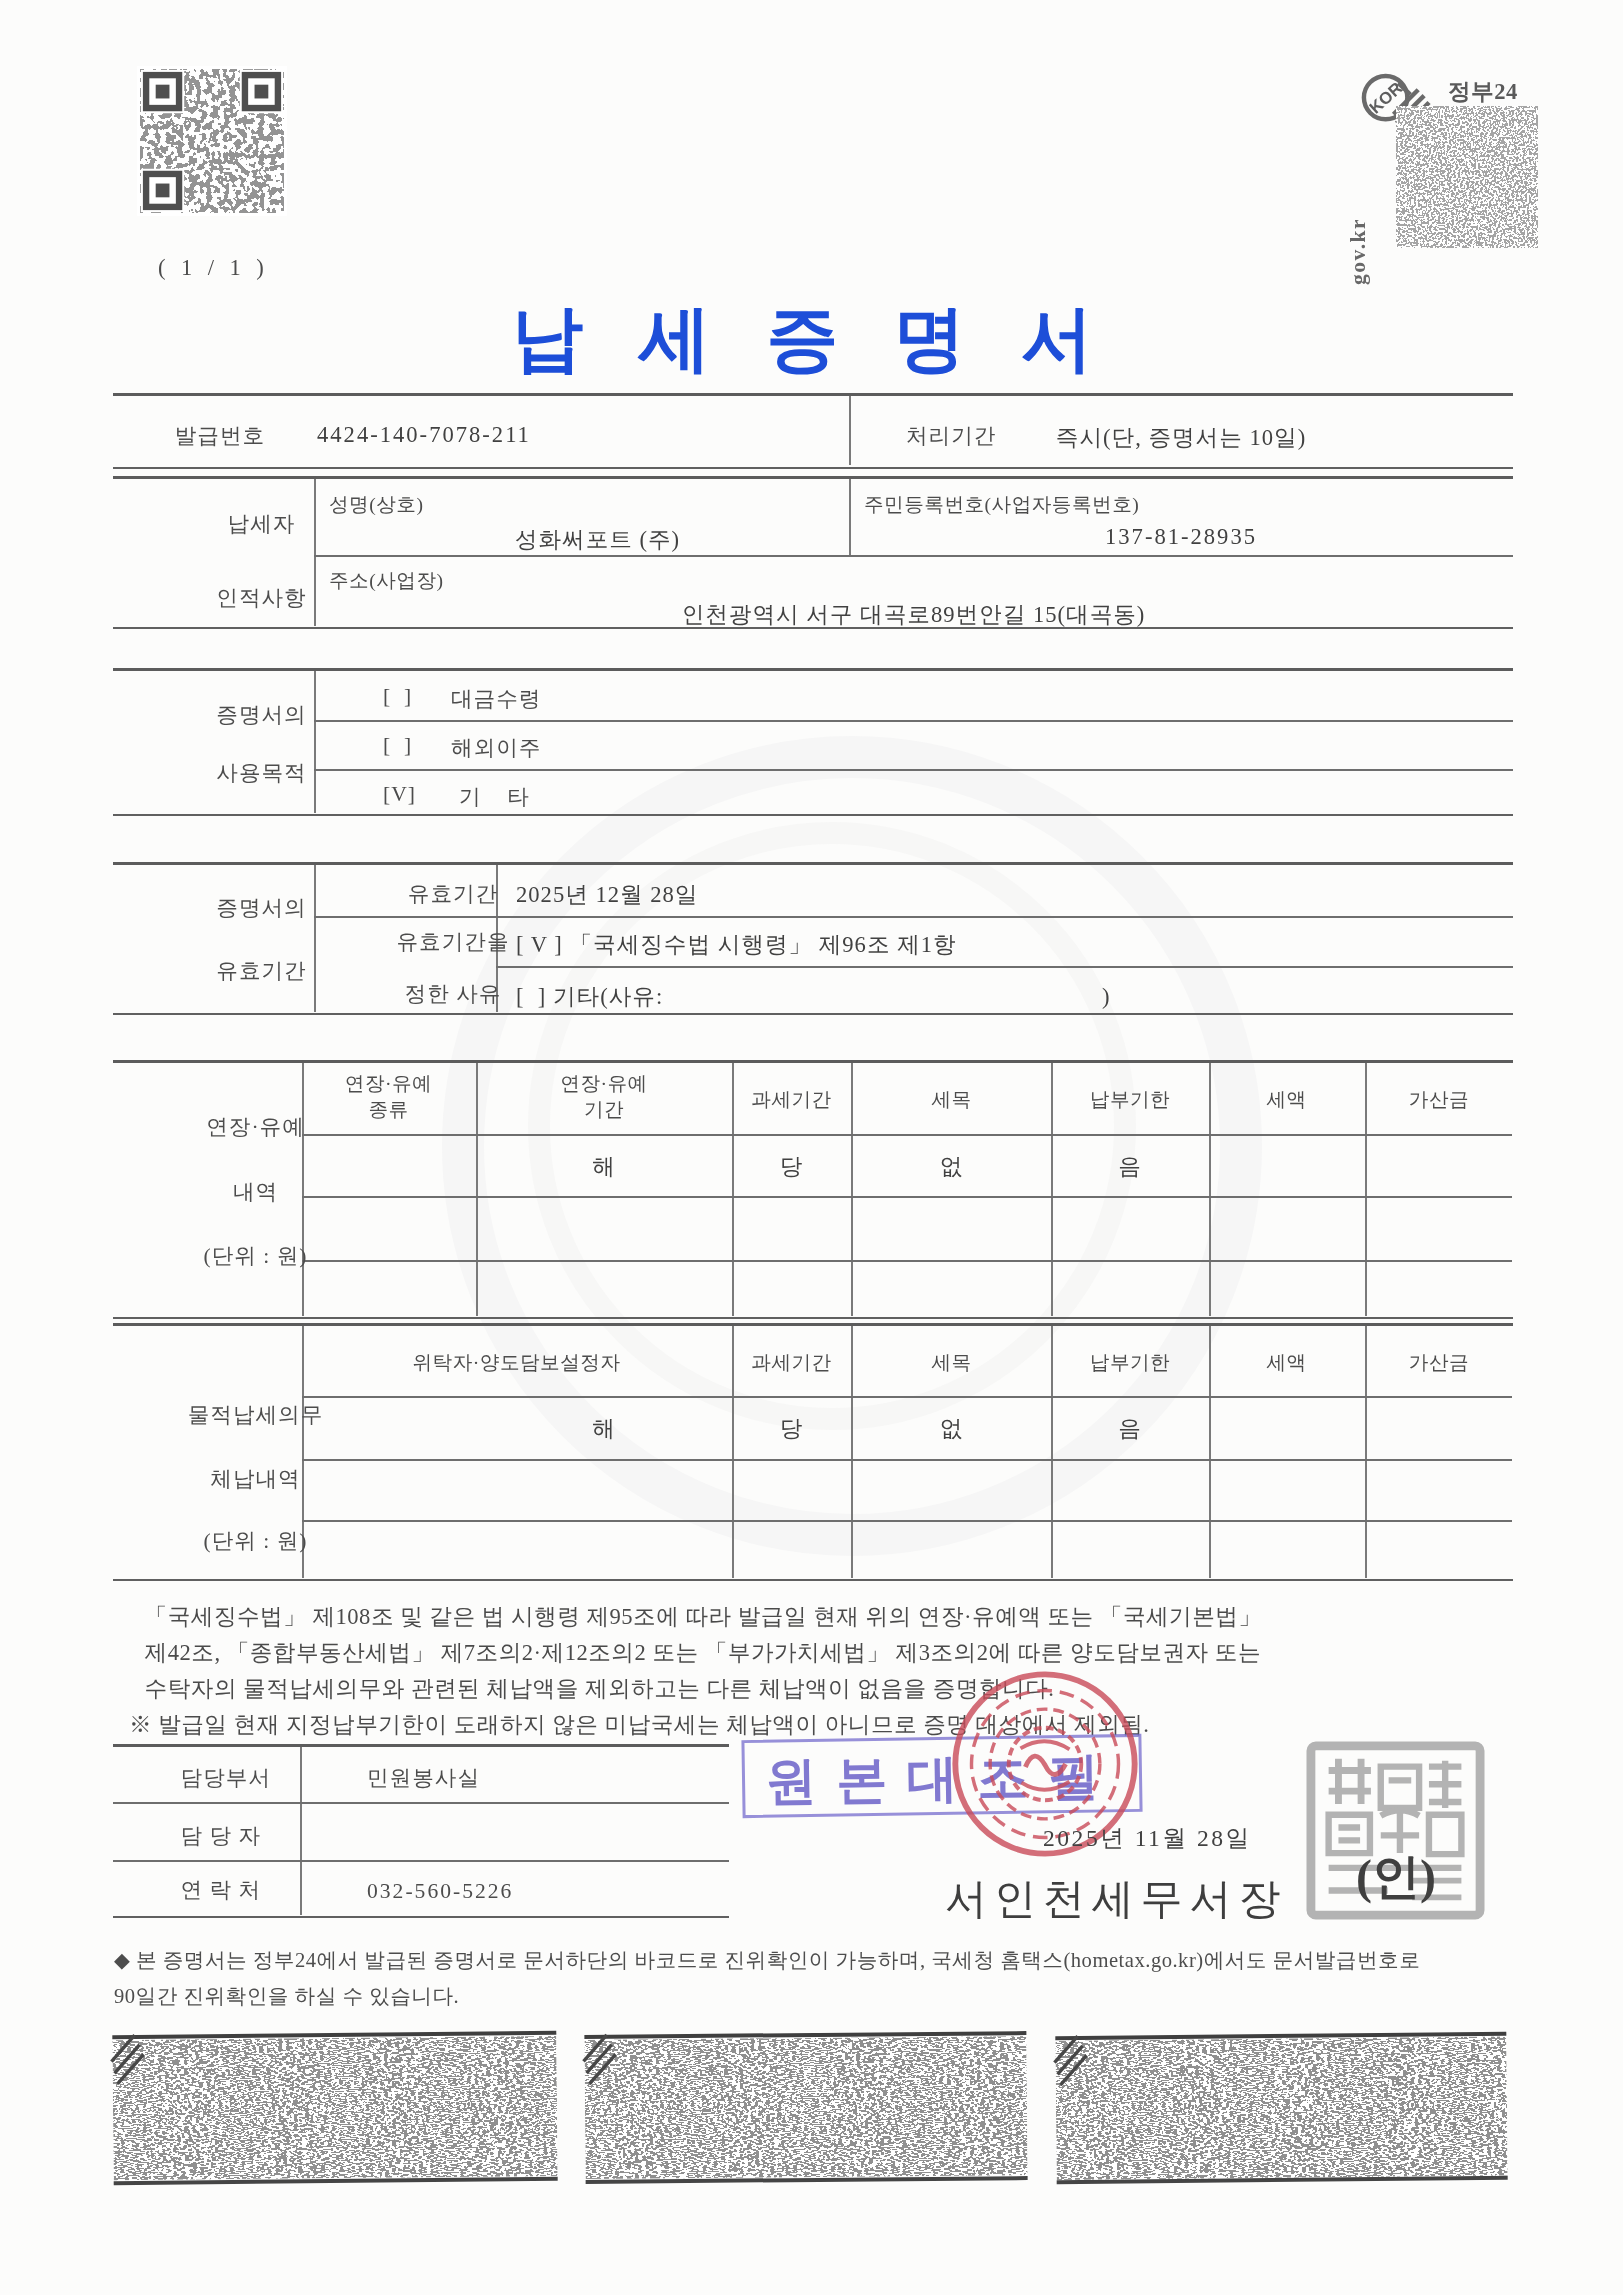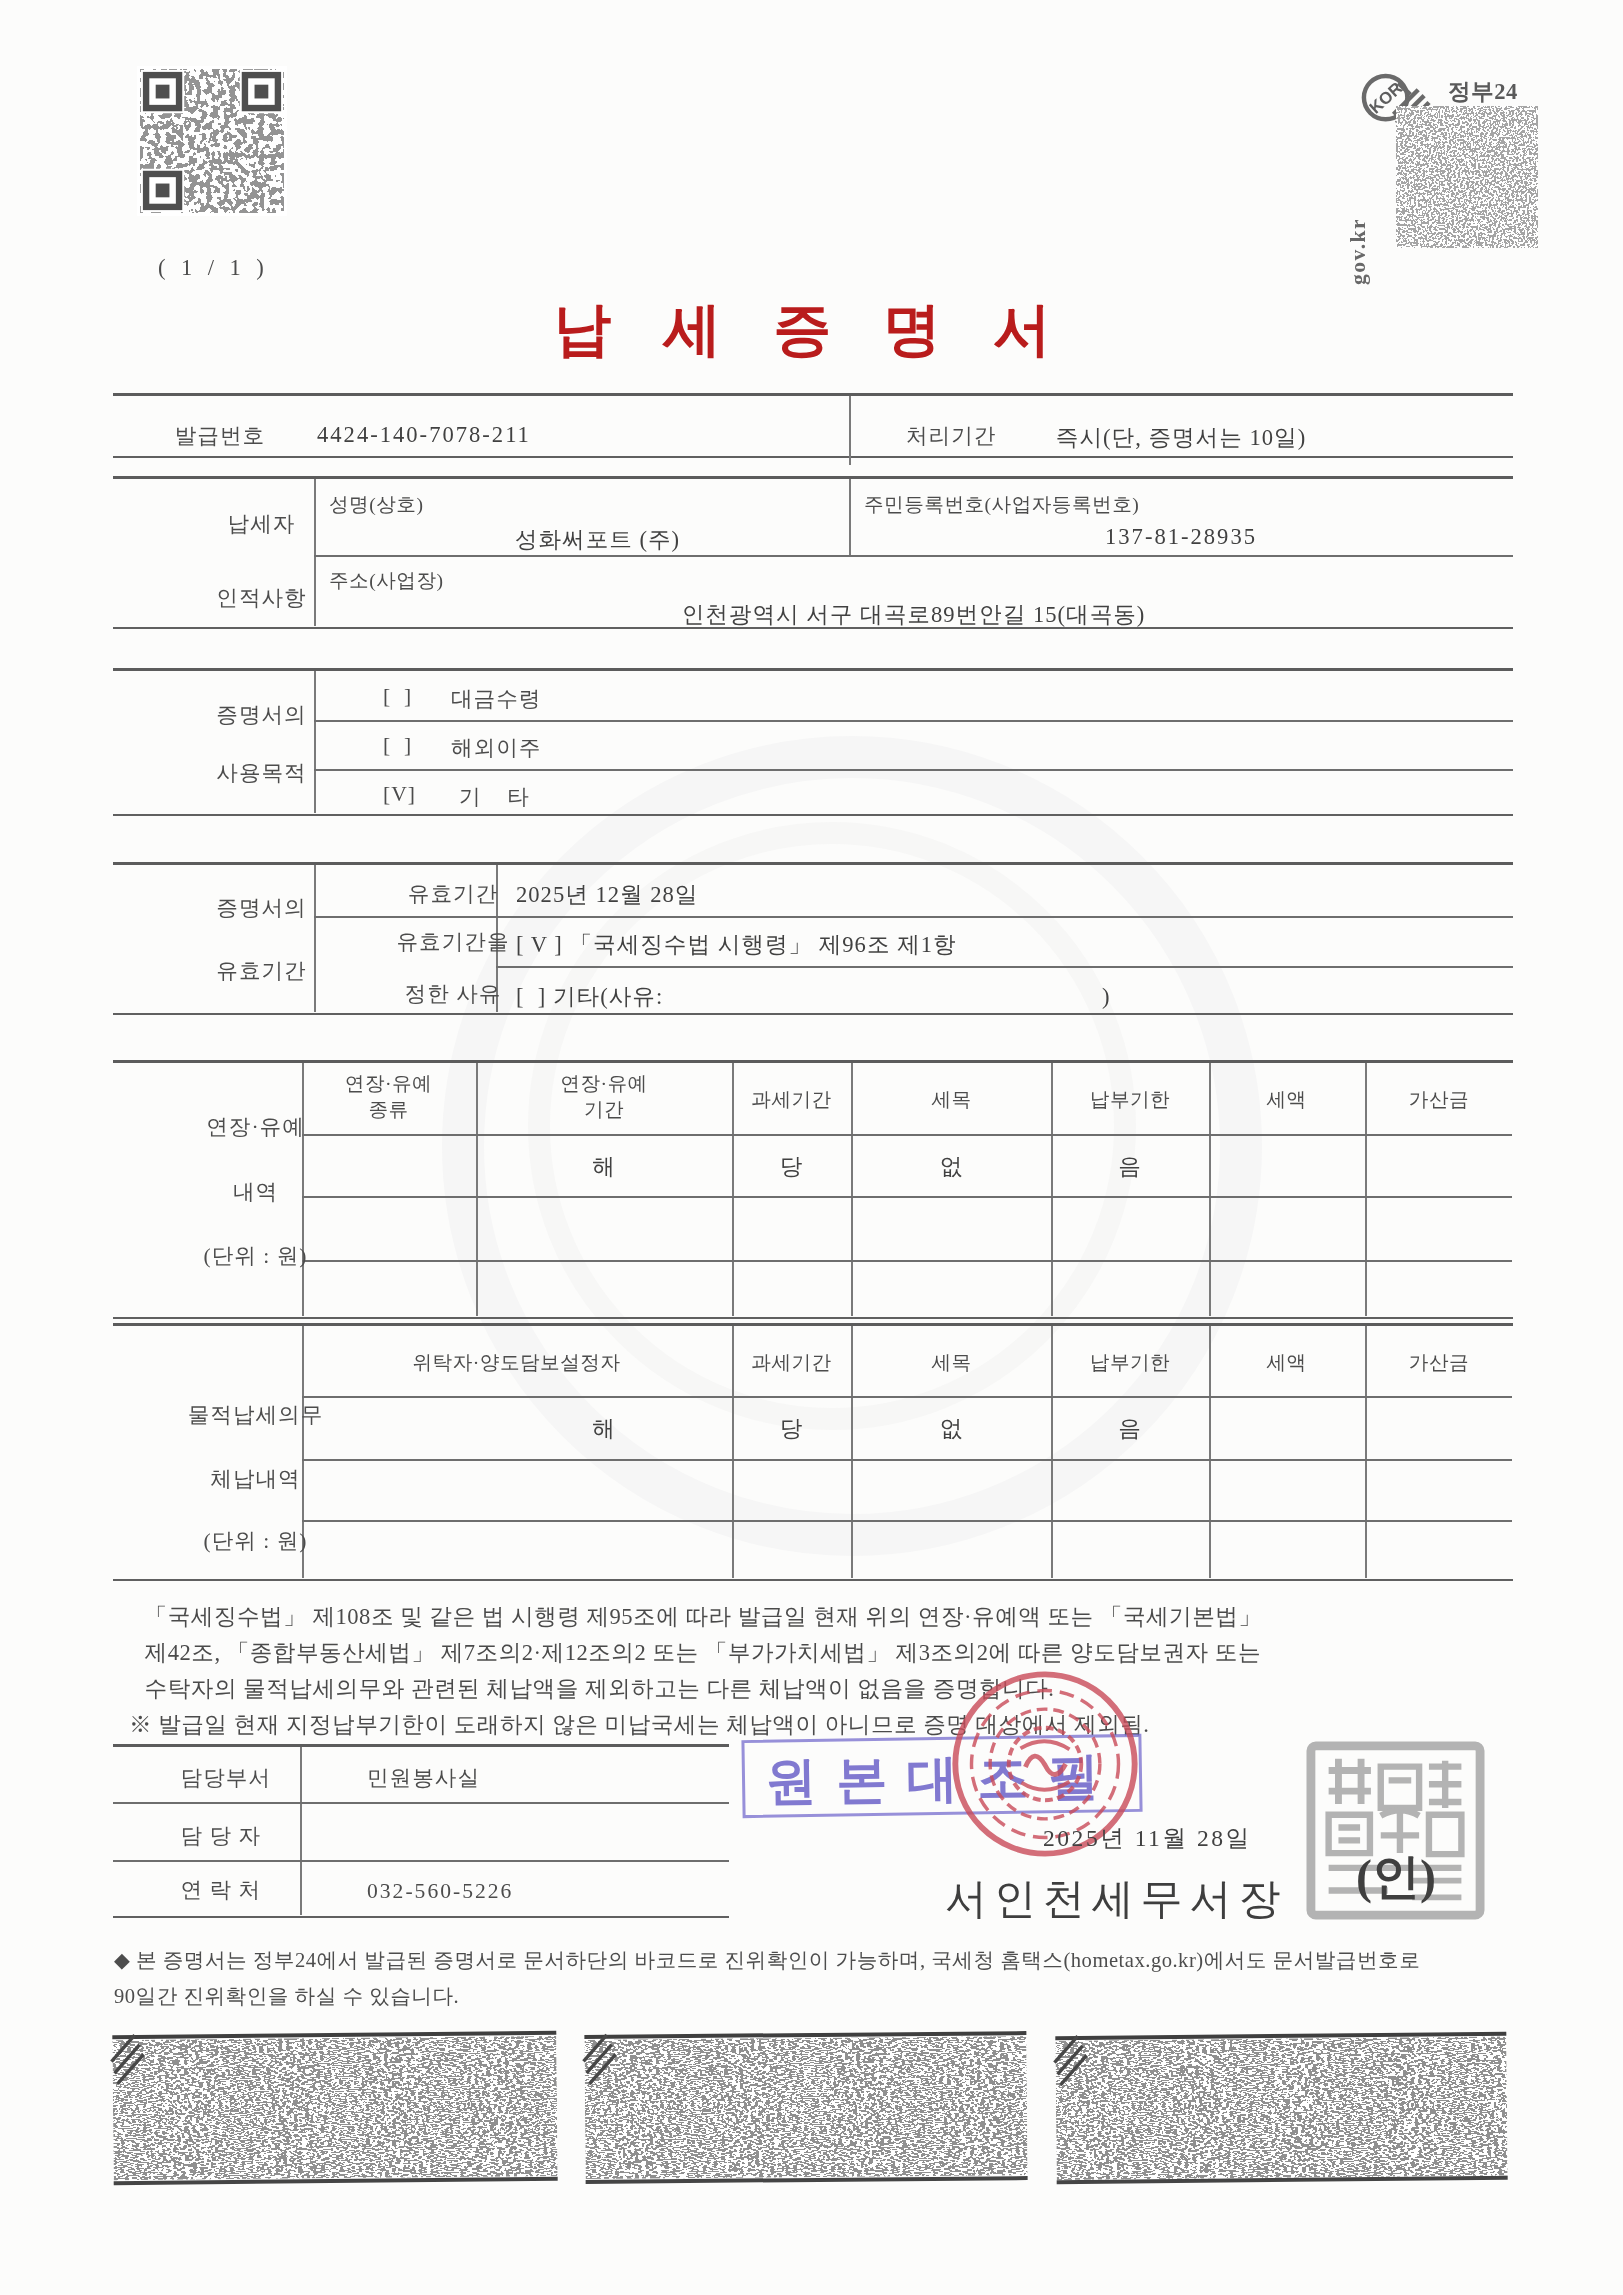--- a/index.html
+++ b/index.html
@@ -8,21 +8,21 @@
   .abs{position:absolute;}
   .lbl{font-size:21.6px;color:#4c4c4c;letter-spacing:1px;margin-left:48px;}
   .sm{font-size:19.6px;color:#4c4c4c;letter-spacing:0.5px;}
   .val{font-size:22.6px;color:#414141;letter-spacing:1px;}
   .ctr{text-align:center;}
   .pre{white-space:pre;}
   .prl{white-space:pre-line;}
   .sec{position:absolute;border-top:3.4px solid #5c5c5c;border-bottom:2.5px solid #606060;box-sizing:border-box;}
   .vline{position:absolute;width:1.5px;background:#7a7a7a;}
   .hline{position:absolute;height:2px;background:#6e6e6e;}
-  .title{font-size:58px;font-weight:bold;letter-spacing:18.7px;color:#b91c1c;font-family:Liberation Serif, serif;}
+  .title{font-size:72px;font-weight:bold;letter-spacing:18.7px;color:#1d4ed8;font-family:Liberation Serif, serif;}
   .statement-line{font-size:22.6px;line-height:36px;color:#4a4a4a;letter-spacing:0.5px;}
   .footer-line{font-size:20.6px;color:#4d4d4d;letter-spacing:0.5px;}
   .stamp-blue{border:3.4px solid rgba(118,108,206,0.75);color:rgba(112,102,202,0.88);
               font-size:51px;font-weight:bold;letter-spacing:19.6px;text-align:center;
               transform:rotate(-0.9deg);}
   .office{font-size:42px;color:#3e3e3e;letter-spacing:6.9px;font-weight:500;}
   .seal-note{font-size:48px;font-weight:bold;color:#3f3f3f;}
   .watermark{position:absolute;border-radius:50%;pointer-events:none;}
   .barcode{position:absolute;border-top:4.9px solid #3f3f3f;border-bottom:4.9px solid #454545;box-sizing:border-box;background:#fff;}
 </style>
@@ -106,21 +106,21 @@
   </div>
   <svg class="abs" style="left:1396px;top:106px" width="142" height="142" viewBox="0 0 290 290">
     <rect width="290" height="290" fill="#ffffff"></rect>
     <rect x="2" y="2" width="286" height="286" filter="url(#f-code)"></rect>
   </svg>
 
   <div class="abs lbl" style="left:110px;top:255px;font-size:22.6px;letter-spacing:4.9px">( 1 / 1 )</div>
 
   <div class="abs ctr title" style="left:0;top:291px;width:1623px">납 세 증 명 서</div>
 
-  <div class="sec" style="left:113px;top:393px;width:1400px;height:65px">
+  <div class="sec" style="left:113px;top:393px;width:1400px;height:76px">
     <div class="vline" style="left:736px;top:0;height:69px"></div>
     <div class="abs lbl" style="left:13.7px;top:24.5px">발급번호</div>
     <div class="abs val" style="left:204px;top:25.5px;letter-spacing:2px">4424-140-7078-211</div>
     <div class="abs lbl" style="left:745px;top:24.5px">처리기간</div>
     <div class="abs val ctr" style="left:736px;top:25.5px;width:664px">즉시(단, 증명서는 10일)</div>
   </div>
 
   <div class="sec" style="left:113px;top:476px;width:1400px;height:153px">
     <div class="vline" style="left:201px;top:0;height:147px"></div>
     <div class="vline" style="left:736px;top:0;height:76px"></div>

